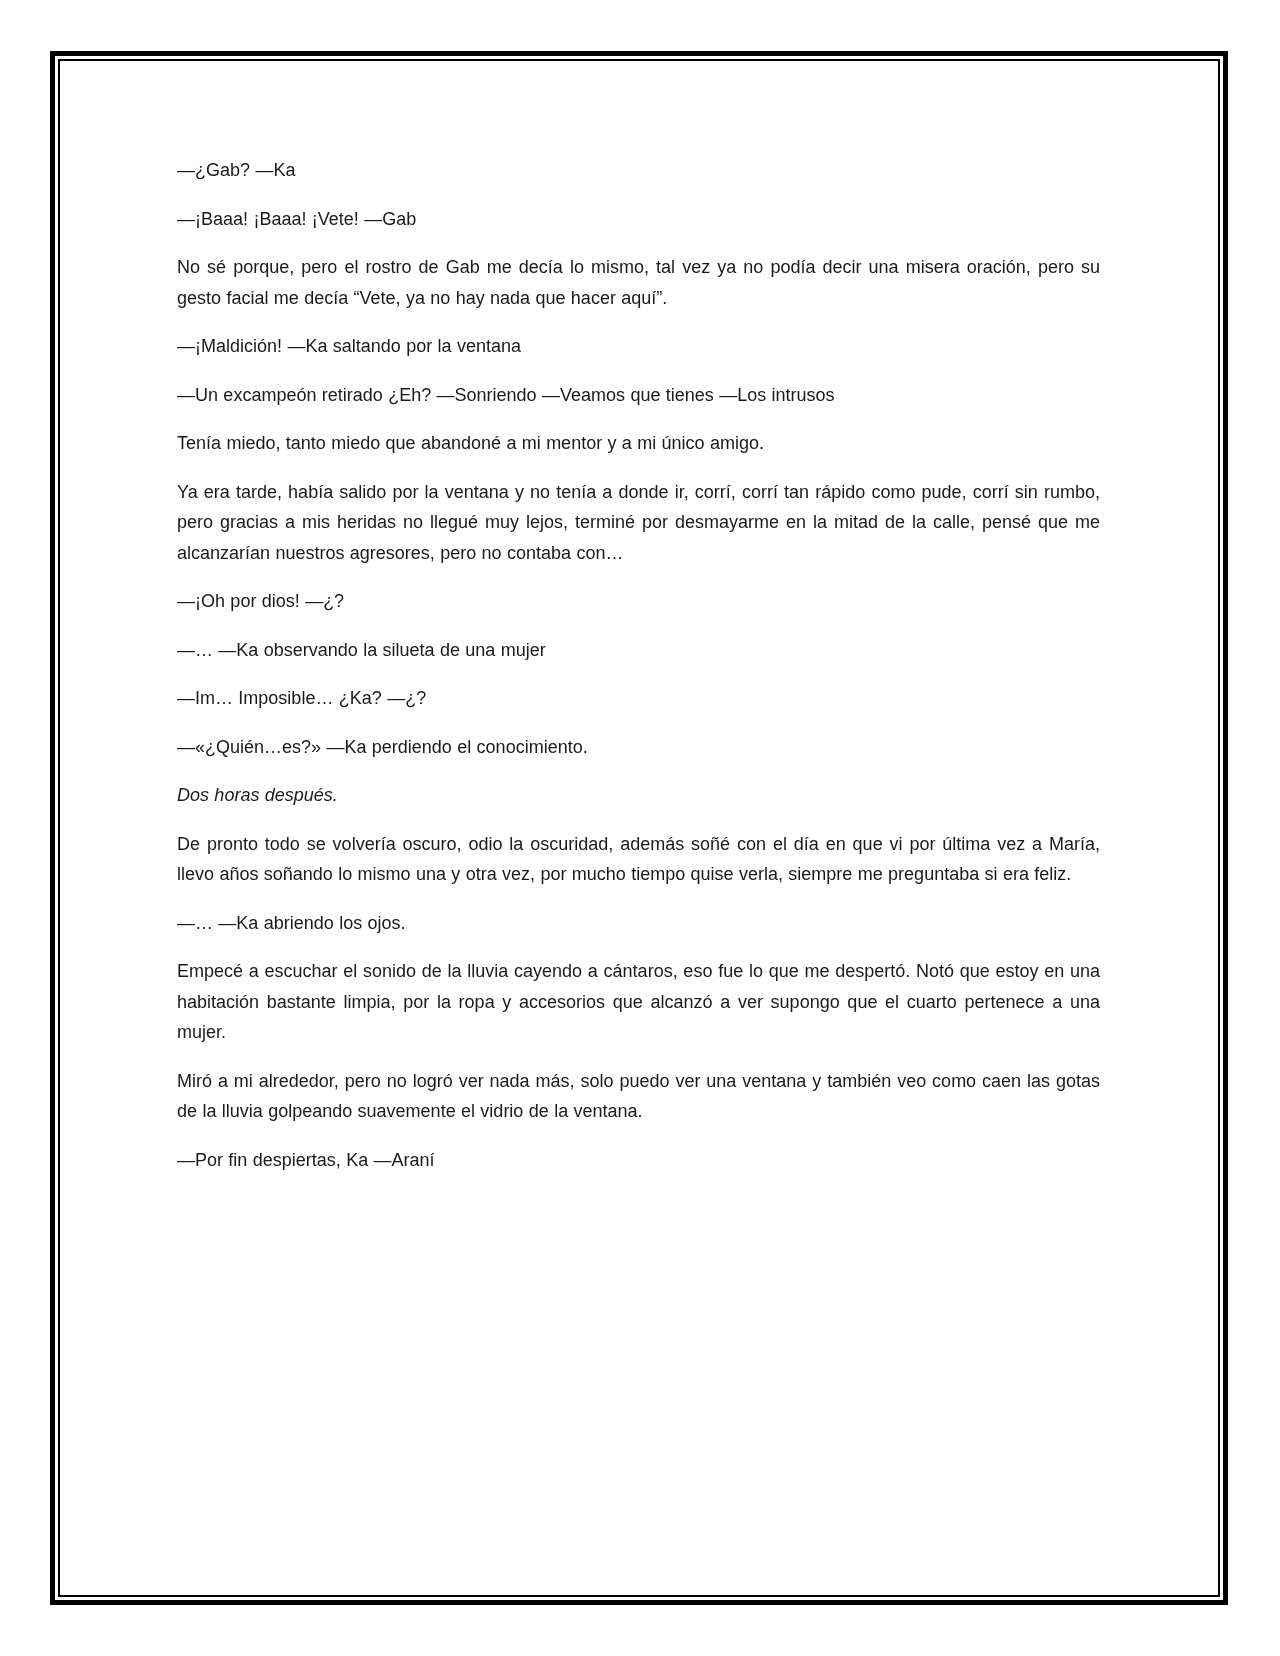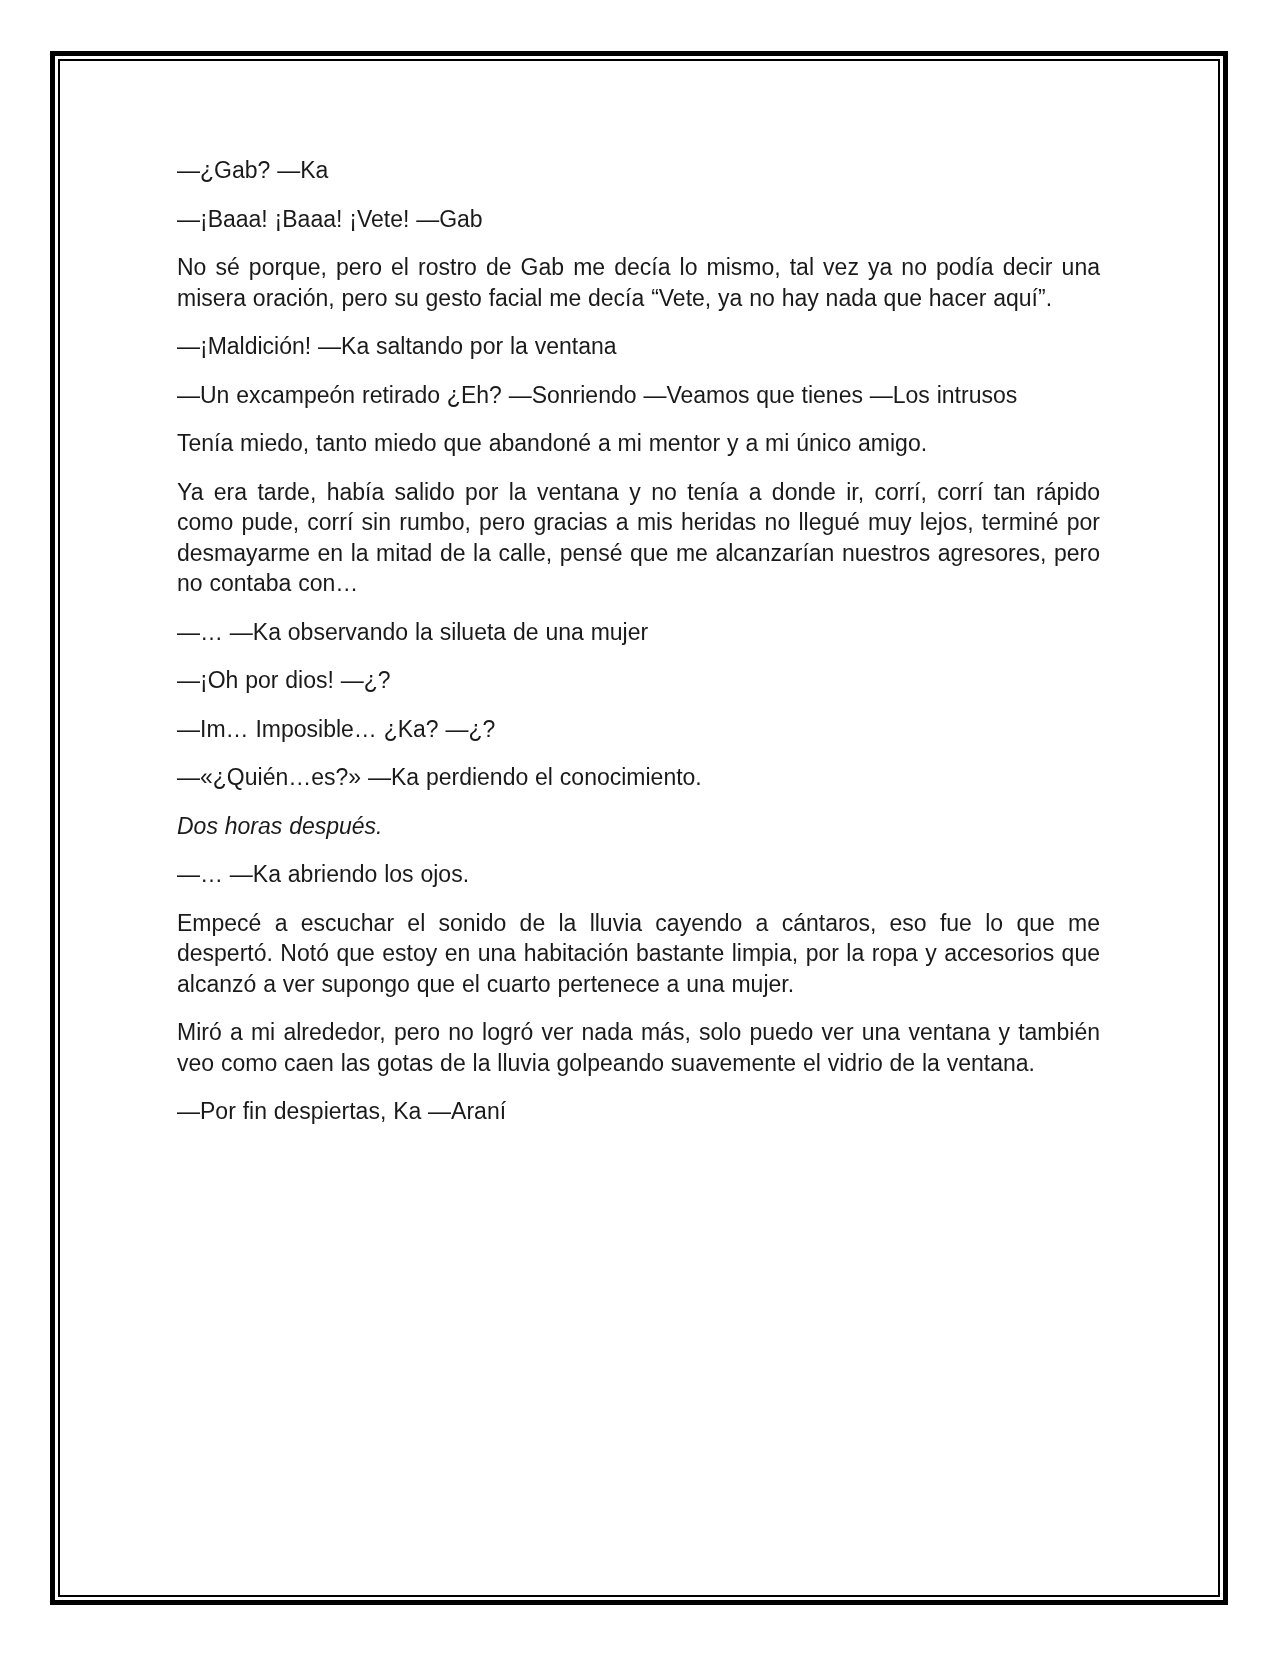--- a/index.html
+++ b/index.html
@@ -35,21 +35,21 @@
     position: absolute;
     top: 0;
     left: 0;
     right: 0;
     bottom: 0;
     padding: 94px 118px 40px 117px;
     overflow: hidden;
   }
   .doc-content p {
     margin: 0 0 18px 0;
-    font-size: 23px;
+    font-size: 18px;
     line-height: 30.5px;
     color: #1a1a1a;
     word-spacing: 0.02em;
   }
   .doc-content p.narration {
     text-align: justify;
   }
   .doc-content p.dialogue {
     text-align: left;
   }
@@ -64,24 +64,25 @@
 <div class="frame-outer">
   <div class="frame-inner">
     <div class="doc-content">
         <p class="dialogue">—¿Gab? —Ka</p>
         <p class="dialogue">—¡Baaa! ¡Baaa! ¡Vete! —Gab</p>
         <p class="narration">No sé porque, pero el rostro de Gab me decía lo mismo, tal vez ya no podía decir una misera oración, pero su gesto facial me decía “Vete, ya no hay nada que hacer aquí”.</p>
         <p class="dialogue">—¡Maldición! —Ka saltando por la ventana</p>
         <p class="dialogue">—Un excampeón retirado ¿Eh? —Sonriendo —Veamos que tienes —Los intrusos</p>
         <p class="narration">Tenía miedo, tanto miedo que abandoné a mi mentor y a mi único amigo.</p>
         <p class="narration">Ya era tarde, había salido por la ventana y no tenía a donde ir, corrí, corrí tan rápido como pude, corrí sin rumbo, pero gracias a mis heridas no llegué muy lejos, terminé por desmayarme en la mitad de la calle, pensé que me alcanzarían nuestros agresores, pero no contaba con…</p>
+        <p class="dialogue">—¡Oh por dios! —¿?</p>
         <p class="dialogue">—… —Ka observando la silueta de una mujer</p>
-        <p class="dialogue">—¡Oh por dios! —¿?</p>
         <p class="dialogue">—Im… Imposible… ¿Ka? —¿?</p>
         <p class="dialogue">—«¿Quién…es?» —Ka perdiendo el conocimiento.</p>
         <p class="scene-break">Dos horas después.</p>
+        <p class="narration">De pronto todo se volvería oscuro, odio la oscuridad, además soñé con el día en que vi por última vez a María, llevo años soñando lo mismo una y otra vez, por mucho tiempo quise verla, siempre me preguntaba si era feliz.</p>
         <p class="dialogue">—… —Ka abriendo los ojos.</p>
         <p class="narration">Empecé a escuchar el sonido de la lluvia cayendo a cántaros, eso fue lo que me despertó. Notó que estoy en una habitación bastante limpia, por la ropa y accesorios que alcanzó a ver supongo que el cuarto pertenece a una mujer.</p>
         <p class="narration">Miró a mi alrededor, pero no logró ver nada más, solo puedo ver una ventana y también veo como caen las gotas de la lluvia golpeando suavemente el vidrio de la ventana.</p>
         <p class="dialogue">—Por fin despiertas, Ka —Araní</p>
       </div>
   </div>
 </div>
 
 </body></html>

